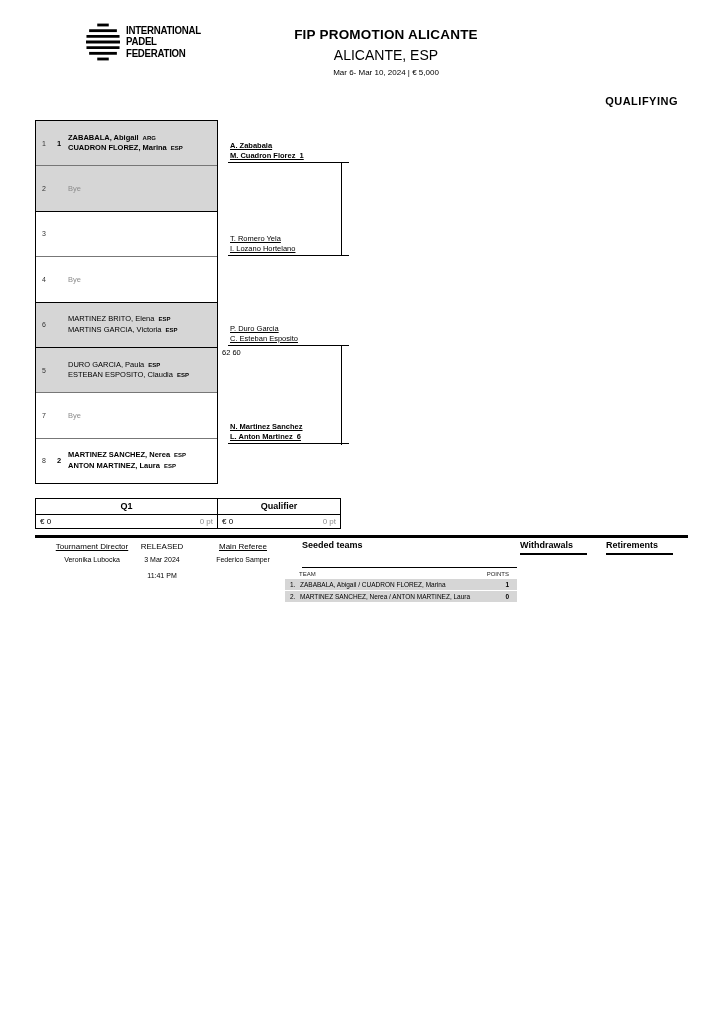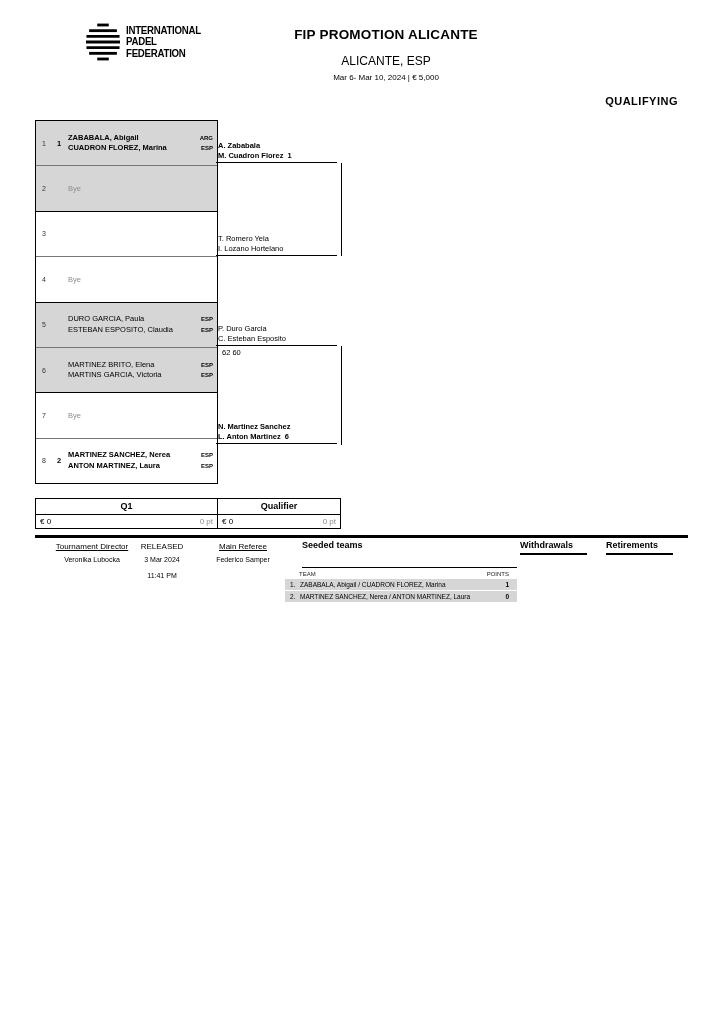--- a/index.html
+++ b/index.html
@@ -10,42 +10,42 @@
   }
 
   
   .logo { position:absolute; left:86px; top:20px; display:flex; align-items:center; gap:6px; }
   .logo svg { display:block; }
   .logo-text { font-weight:800; font-size:11px; line-height:11.5px; letter-spacing:-0.3px;
                transform:scaleX(0.88); transform-origin:left center; white-space:nowrap; }
 
   .title-block { position:absolute; left:0; top:27px; width:724px; text-align:center;padding-left:48px; }
   .t-main { font-size:13.5px; font-weight:bold; letter-spacing:0.2px; }
-  .t-sub  { font-size:12px; margin-top:12px; }
+  .t-sub  { font-size:14px; margin-top:5px; }
   .t-date { font-size:8px; margin-top:5px; }
 
   .section-label { position:absolute; right:46px; top:95px; font-size:11px; font-weight:bold; letter-spacing:0.5px; }
 
   
   .slots { position:absolute; left:35px; top:120px; width:183px; height:364px;
            border:1.5px solid #000; display:flex; flex-direction:column; background:#fff; }
   .slot { flex:1; display:flex; align-items:stretch; border-bottom:1px solid #777; overflow:hidden; }
   .slot.group-end { border-bottom:1px solid #000; }
   .slot:last-child { border-bottom:none; }
   .slot.shaded { background:#d6d6d6; }
   .slot-num { width:21px; padding-left:6px; font-size:7px; color:#333; display:flex; align-items:center; }
   .slot-seed { width:11px; font-size:7.5px; font-weight:bold; display:flex; align-items:center; }
   .slot-names { flex:1; display:flex; flex-direction:column; justify-content:center; gap:2px; padding-right:4px; }
   .slot-names.bold { font-weight:bold; }
-  .name-line { display:flex; justify-content:space-between; align-items:baseline; font-size:7.5px; line-height:8.5px; }
+  .name-line { display:flex; align-items:baseline; font-size:7.5px; line-height:8.5px; }
   .cc { font-size:6px; font-weight:bold; margin-left:4px; }
   .bye { font-size:7.5px; color:#8c8c8c; }
 
   
-  .r2 { position:absolute; left:216px; width:121px; border-bottom:1.3px solid #000; padding:0 0 2px 2px; }
+  .r2 { position:absolute; left:228px; width:121px; border-bottom:1.3px solid #000; padding:0 0 2px 2px;text-decoration:underline; }
   .r2 div { font-size:7.5px; line-height:9.5px; white-space:pre; }
   .r2.bold div { font-weight:bold; }
   .r2-1 { top:141px; } .r2-2 { top:234px; } .r2-3 { top:324px; } .r2-4 { top:422px; }
   .score { position:absolute; left:222px; top:348px; font-size:7.5px; }
   .vline { position:absolute; left:341px; width:0; border-left:1.3px solid #000; }
   .v1 { top:163px; height:93px; } .v2 { top:346px; height:99px; }
 
   
   .money { position:absolute; left:35px; top:498px; width:306px; border:1px solid #000; background:#fff; }
   .money-row { display:flex; }
@@ -145,45 +145,45 @@
     </div>
 
     <div class="slot group-end">
       <div class="slot-num">4</div>
       <div class="slot-seed"></div>
       <div class="slot-names">
         <div class="bye">Bye</div>
       </div>
     </div>
 
+    <div class="slot shaded group-end">
+      <div class="slot-num">6</div>
+      <div class="slot-seed"></div>
+      <div class="slot-names">
+        <div class="name-line">
+            <span>MARTINEZ BRITO, Elena</span>
+            <span class="cc">ESP</span>
+          </div>
+        <div class="name-line">
+            <span>MARTINS GARCIA, Victoria</span>
+            <span class="cc">ESP</span>
+          </div>
+      </div>
+    </div>
+
     <div class="slot shaded">
       <div class="slot-num">5</div>
       <div class="slot-seed"></div>
       <div class="slot-names">
         <div class="name-line">
             <span>DURO GARCIA, Paula</span>
             <span class="cc">ESP</span>
           </div>
         <div class="name-line">
             <span>ESTEBAN ESPOSITO, Claudia</span>
-            <span class="cc">ESP</span>
-          </div>
-      </div>
-    </div>
-
-    <div class="slot shaded group-end">
-      <div class="slot-num">6</div>
-      <div class="slot-seed"></div>
-      <div class="slot-names">
-        <div class="name-line">
-            <span>MARTINEZ BRITO, Elena</span>
-            <span class="cc">ESP</span>
-          </div>
-        <div class="name-line">
-            <span>MARTINS GARCIA, Victoria</span>
             <span class="cc">ESP</span>
           </div>
       </div>
     </div>
 
     <div class="slot">
       <div class="slot-num">7</div>
       <div class="slot-seed"></div>
       <div class="slot-names">
         <div class="bye">Bye</div>

